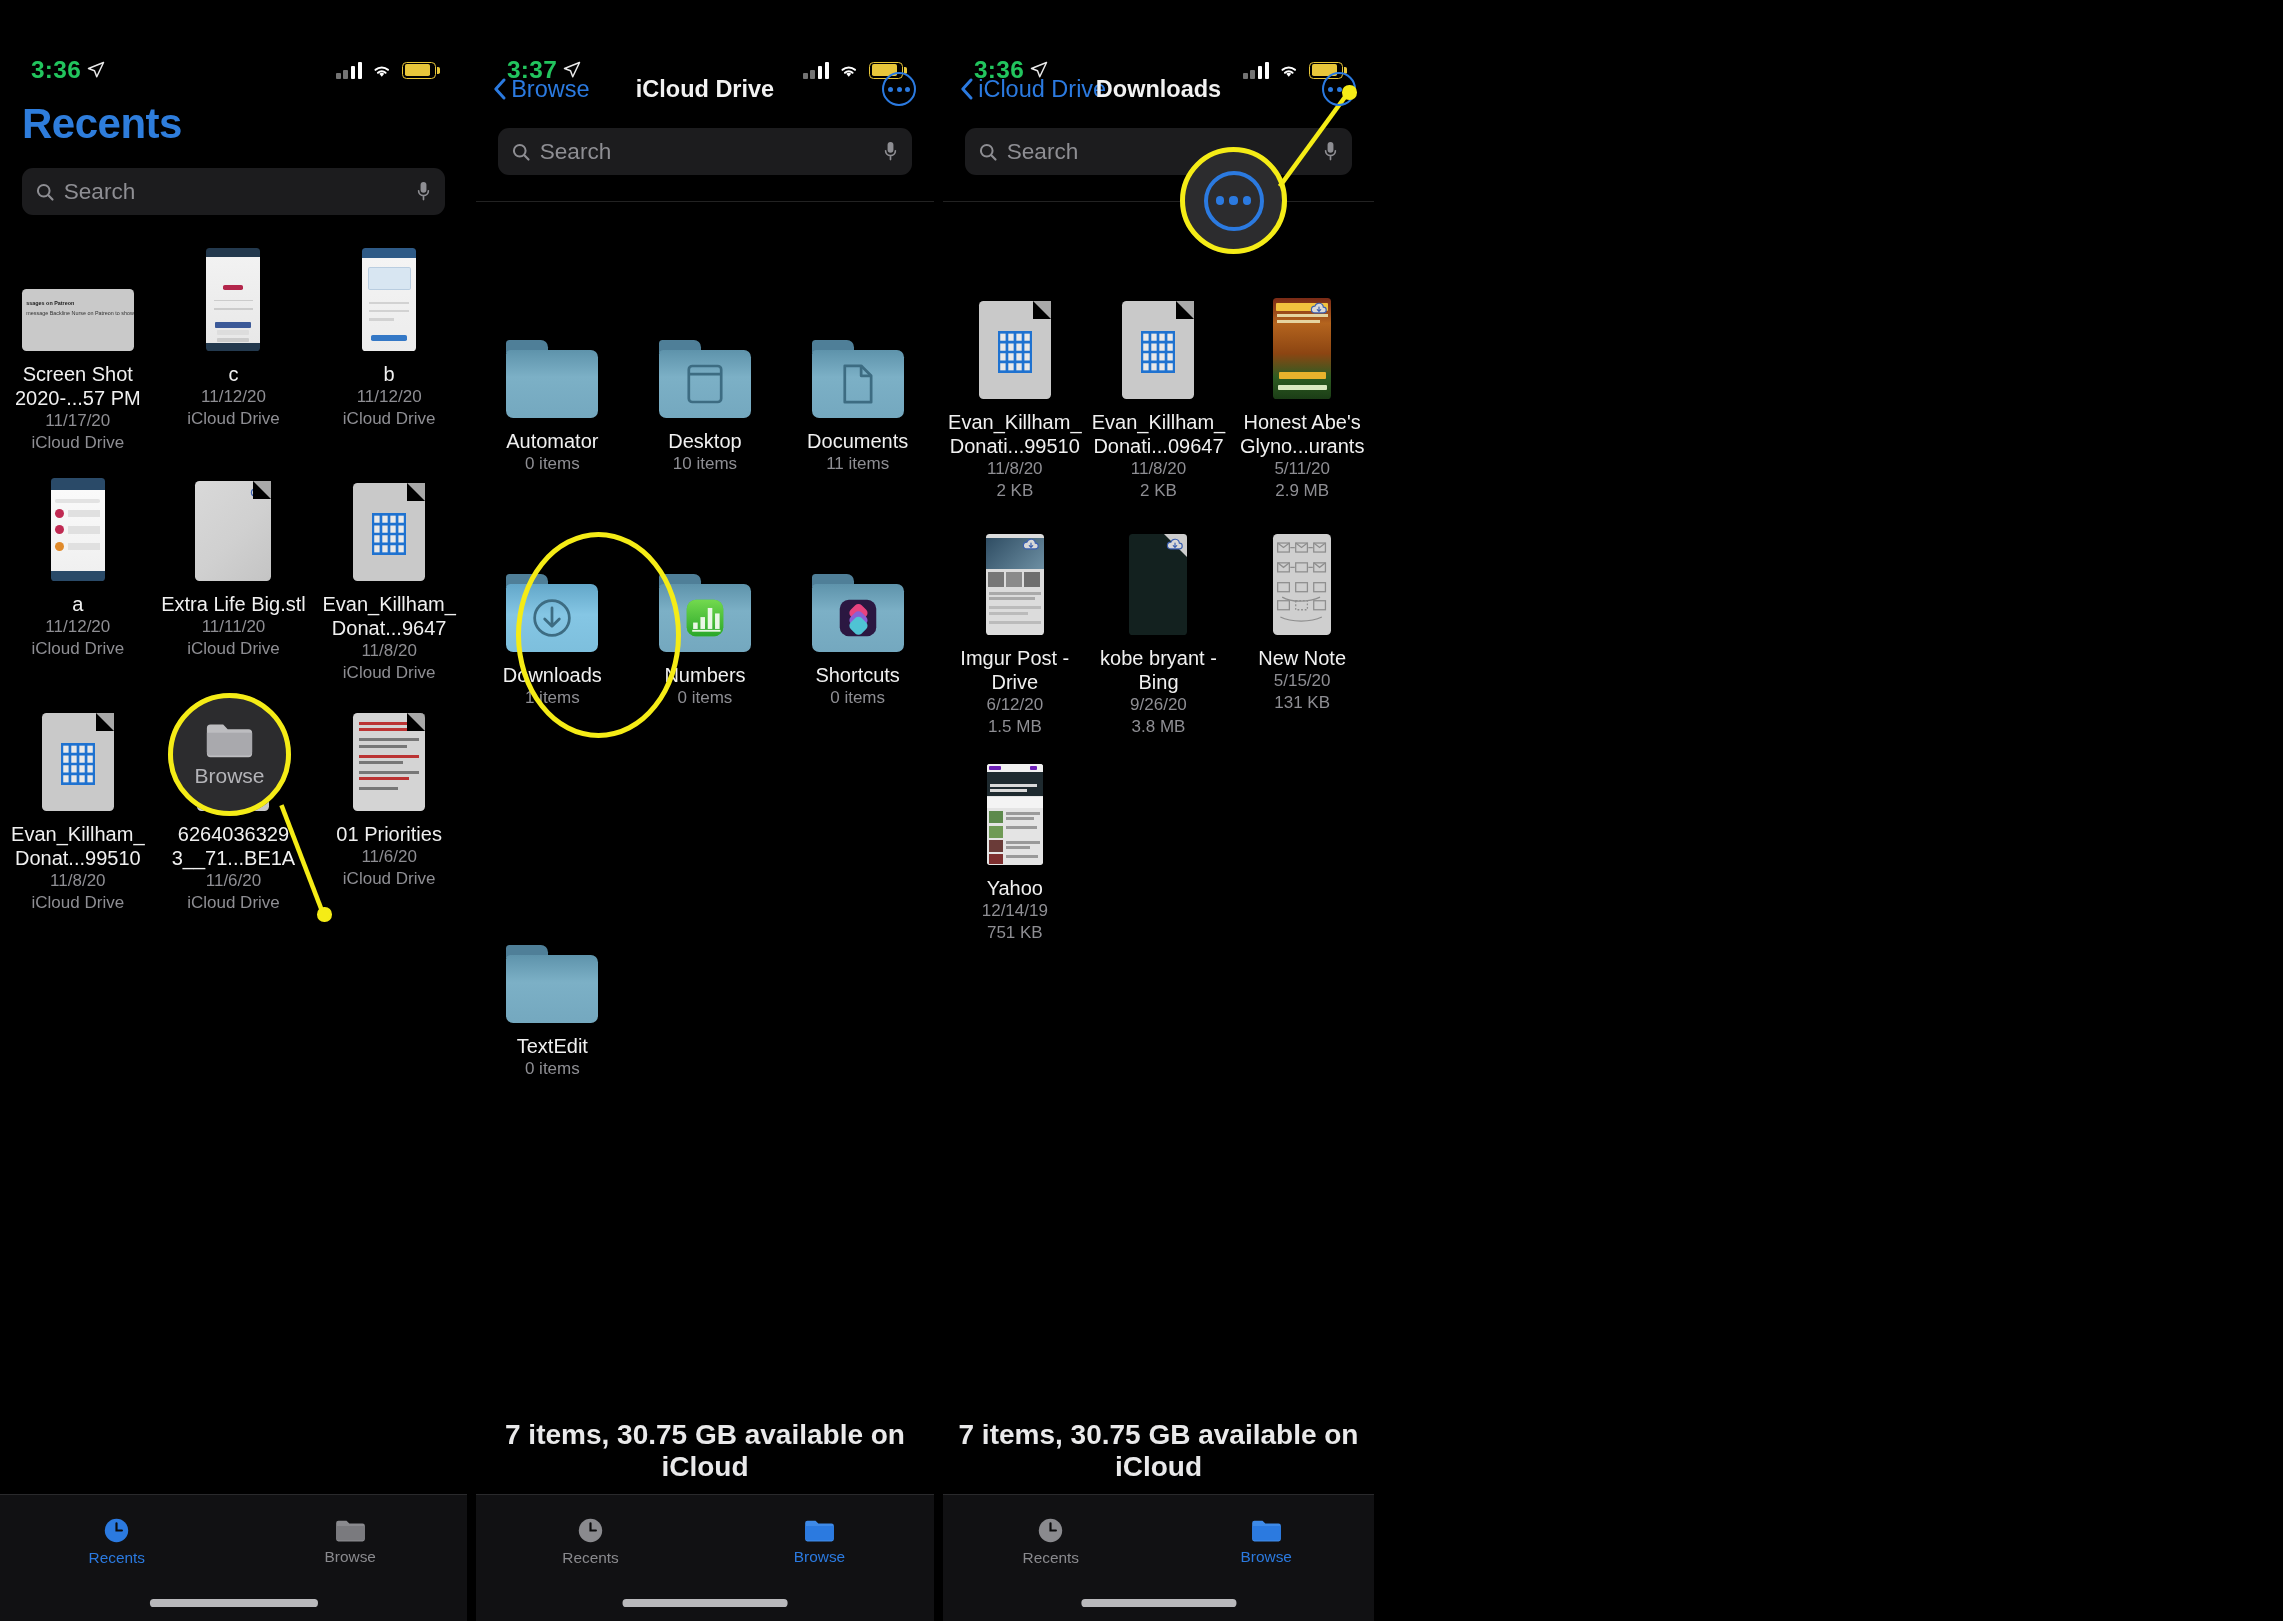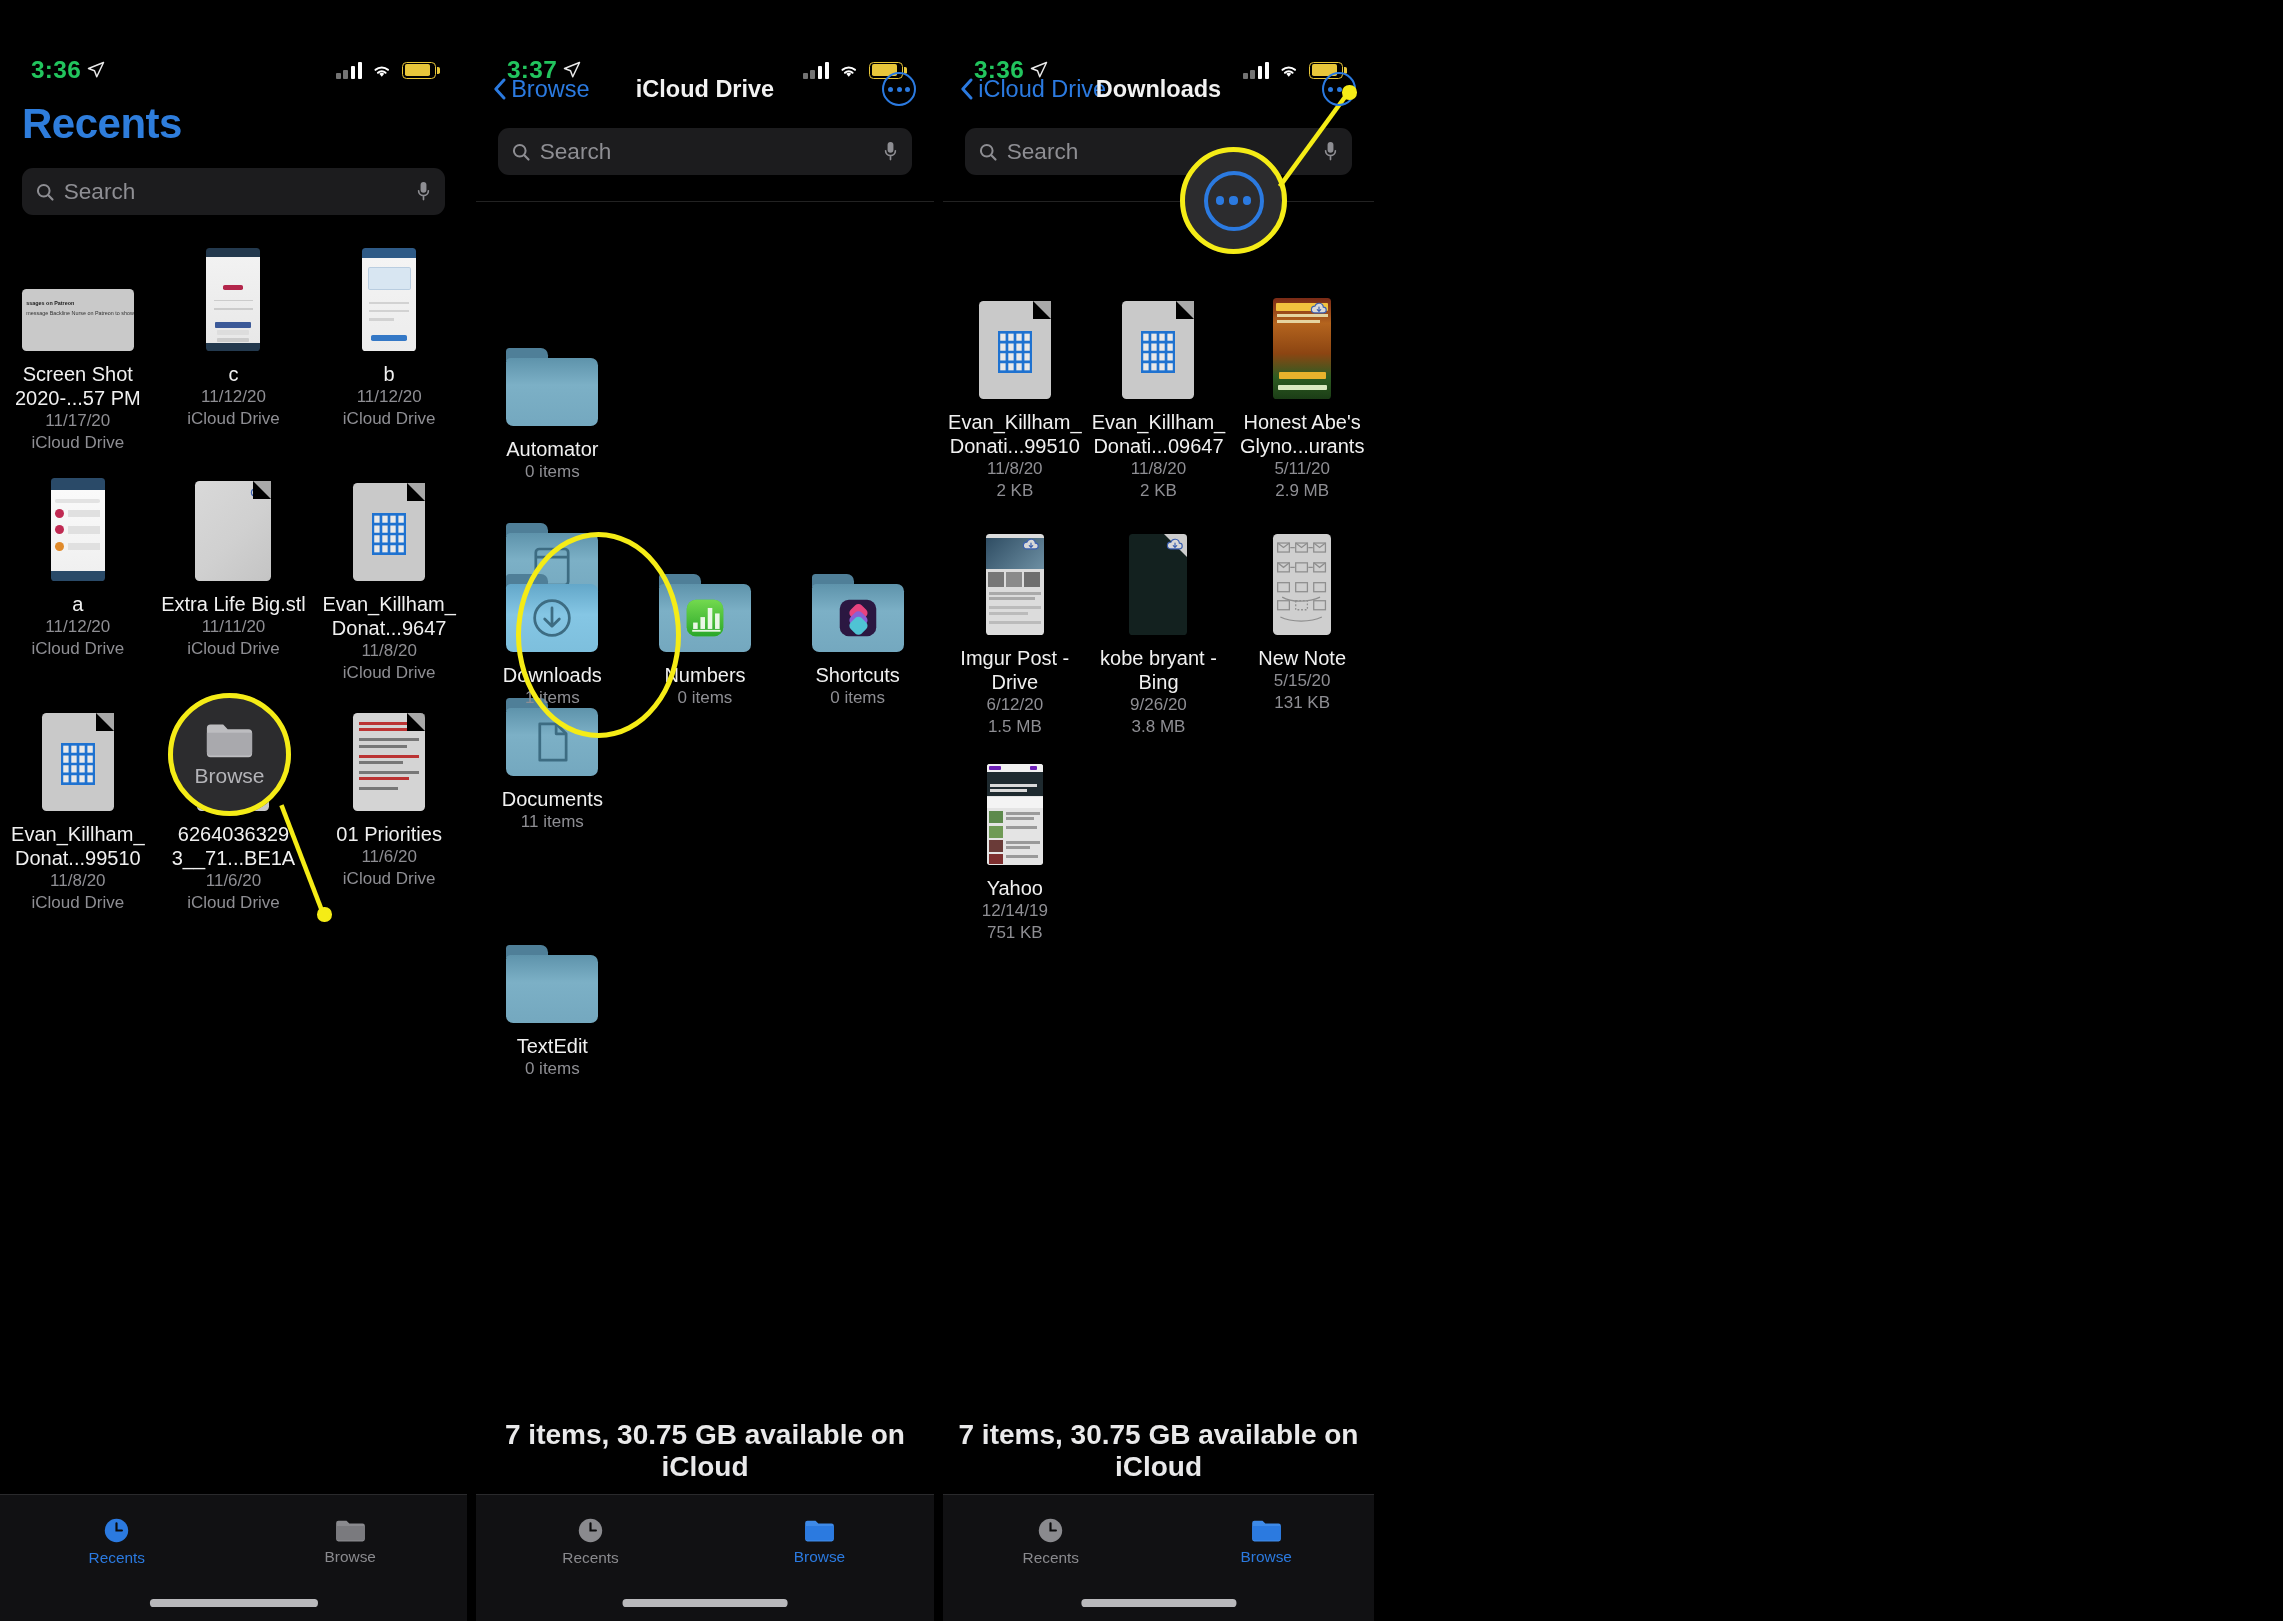--- a/index.html
+++ b/index.html
@@ -375,21 +375,21 @@
           <path d="M16 16l5 5" stroke="#8e8e93" stroke-width="2.6" stroke-linecap="round"></path>
         </svg>
       <span class="ph">Search</span>
       <svg class="mic" viewBox="0 0 16 24">
           <rect x="5" y="2" width="6" height="11" rx="3" fill="#8e8e93"></rect>
           <path d="M3 11a5 5 0 0 0 10 0M8 16v4" stroke="#8e8e93" stroke-width="1.7" fill="none" stroke-linecap="round"></path>
         </svg>
     </div>
     <div class="hairline" style="top:201px;"></div>
 
-    <div class="grid" style="top:308px;flex-direction:column;">
+    <div class="grid" style="top:300px;">
       <div class="cell">
         <div class="thumbwrap">
           <div class="folder">
               <div class="tab"></div>
               <div class="body"></div>
             </div>
         </div>
         <div class="name">Automator</div>
         <div class="meta">0 items</div>
       </div>

